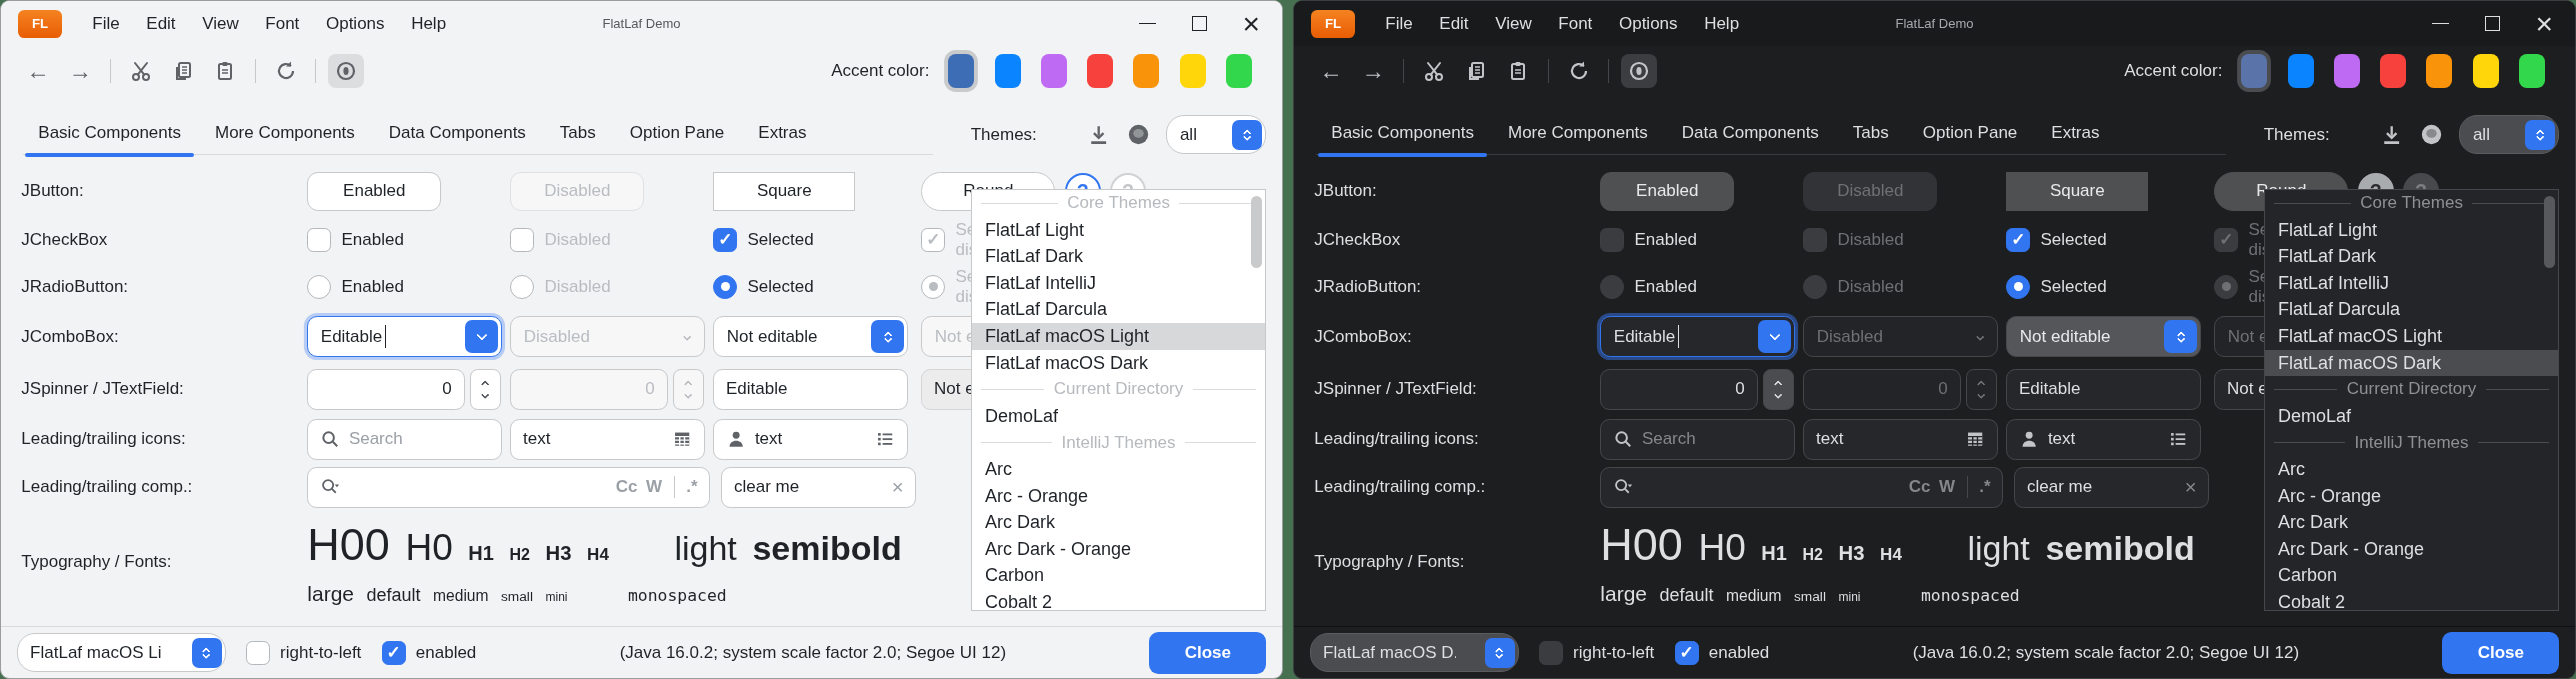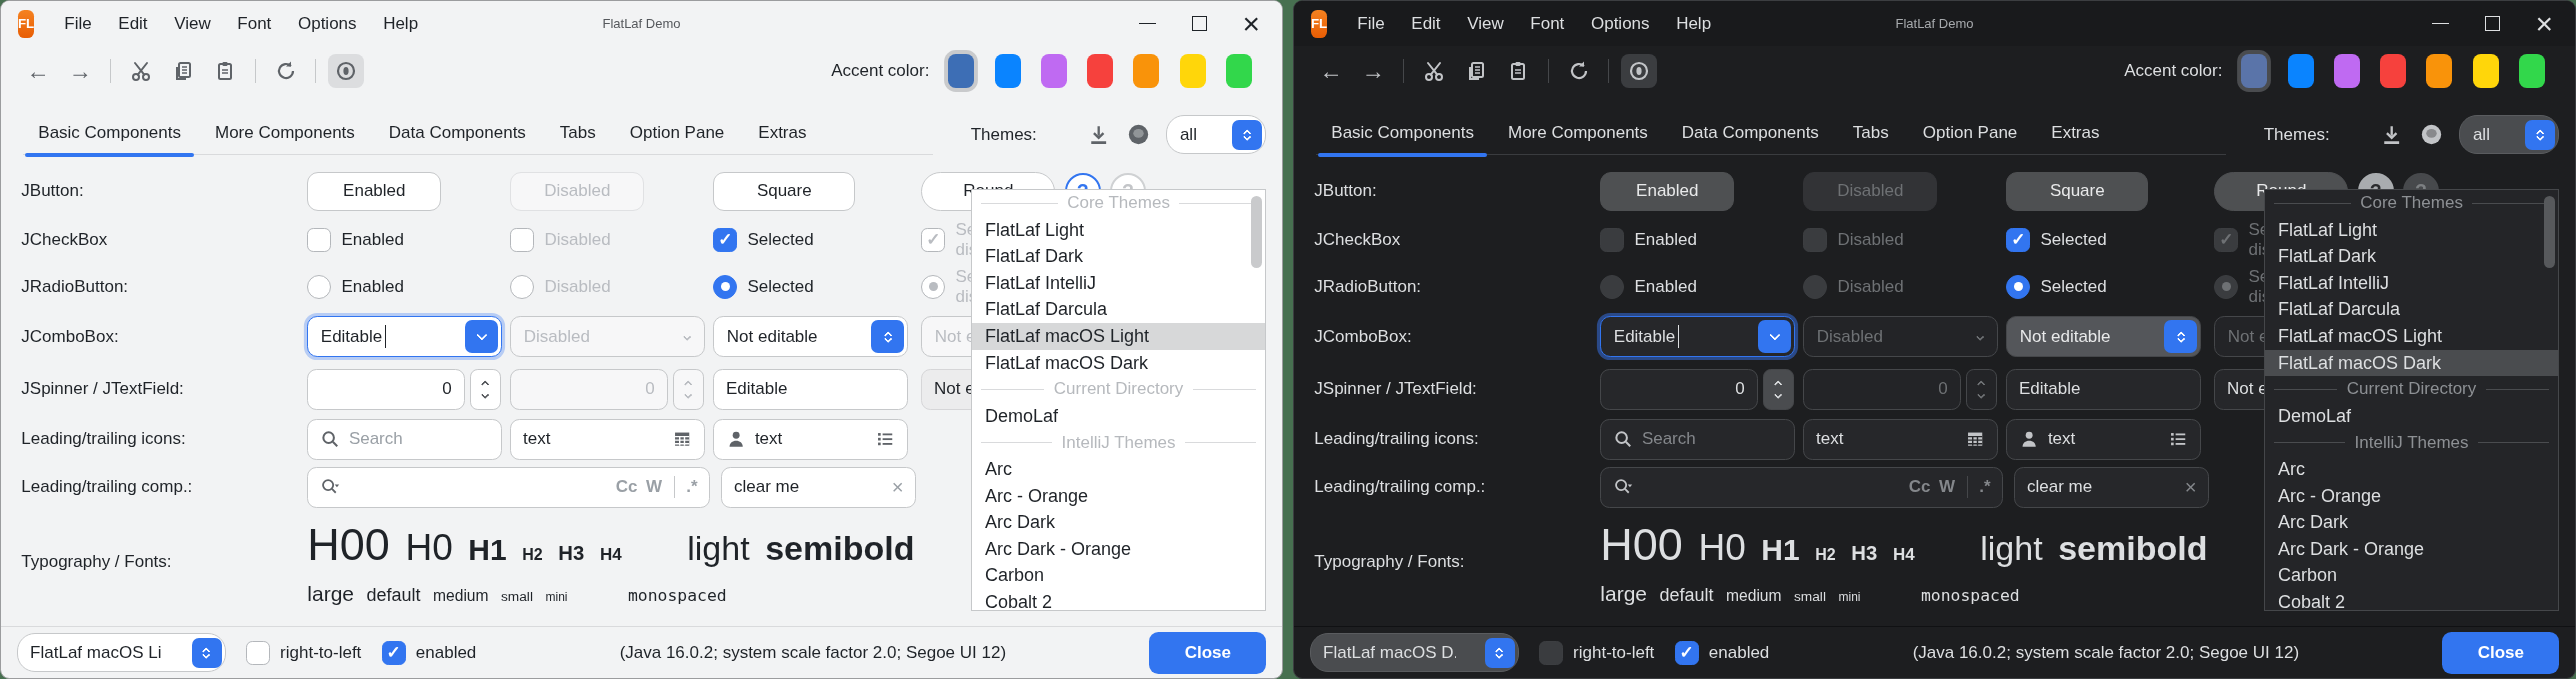--- a/index.html
+++ b/index.html
@@ -47,21 +47,21 @@
     --help-dis-bg:#47494c;--help-dis-border:#47494c;--help-dis-fg:#7c7f82;
     --swatch-ring:#4a4c4f;
     border:0.8px solid var(--win-border);
   }
   .win.light{left:0;width:1283px;}
   .win.dark{left:1293px;width:1283px;}
 
   
   .titlebar{height:45px;flex:none;display:flex;align-items:center;padding:0 4.7px 0 17px;
             background:var(--titlebar-bg);position:relative;}
-  .logo{width:16px;height:28px;border-radius:6.3px;background:linear-gradient(180deg,#f58220,#e85d04);
+  .logo{width:44px;height:28px;border-radius:6.3px;background:linear-gradient(180deg,#f58220,#e85d04);
         color:#fff;font-weight:700;font-size:13.3px;display:flex;align-items:center;justify-content:center;flex:none;}
   .menus{display:flex;margin-left:17px;}
   .menu{padding:0 13.3px;font-size:17px;line-height:45px;cursor:default;}
   .tl-title{position:absolute;left:0;right:0;text-align:center;font-size:13px;color:var(--title-fg);pointer-events:none;}
   .tl-ctrls{margin-left:auto;display:flex;position:relative;}
   .wbtn{width:52px;height:41px;display:flex;align-items:center;justify-content:center;color:var(--fg);}
   .ico-min{width:17px;height:1.6px;background:currentColor;display:block;}
   .ico-max{width:15px;height:15px;border:1.6px solid currentColor;display:block;}
   .ico-x::after{content:"×";font-size:30px;line-height:1;font-weight:300;}
 
@@ -94,21 +94,21 @@
   .r-btn{height:50px;}
   .r-chk{height:47px;}
   .r-combo{height:53px;}
   .r-spin{height:52px;}
   .r-field{height:48px;}
 
   
   .btn{height:39px;min-width:134px;padding:0 22px;border-radius:11px;border:0.8px solid var(--btn-border);
        background:var(--btn-bg);color:var(--btn-fg);font-size:17px;font-family:inherit;}
   .btn.disabled{background:var(--btn-dis-bg);border-color:var(--btn-dis-border);color:var(--disabled);}
-  .btn.square{border-radius:11px;min-width:142px;}
+  .btn.square{border-radius:0;min-width:142px;}
   .btn.round{border-radius:20.3px;}
   .roundcell{display:flex;align-items:center;gap:9.4px;}
   .help{width:36px;height:36px;border-radius:50%;background:var(--help-bg);border:2px solid var(--help-border);
         color:var(--help-fg);font-size:19.5px;font-weight:700;display:flex;align-items:center;justify-content:center;}
   .help.disabled{background:var(--help-dis-bg);border-color:var(--help-dis-border);color:var(--help-dis-fg);}
 
   
   .chk{display:flex;align-items:center;gap:10.2px;font-size:17px;}
   .chk .box{width:24px;height:24px;border-radius:6.3px;border:1.2px solid var(--chk-border);background:var(--chk-bg);
             display:flex;align-items:center;justify-content:center;flex:none;}
@@ -162,21 +162,21 @@
   .tf .fic{color:var(--icon);display:flex;flex:none;align-items:center;}
   .tf .sp{flex:1;}
   .tf.wide{width:403px;}
   .mc{color:var(--placeholder);font-weight:700;font-size:17px;}
   .mcdiv{width:0.8px;height:22px;background:var(--border);margin:0 3.1px;}
   .xclear{color:var(--placeholder);font-size:20.3px;}
 
   
   .typo{display:grid;grid-template-columns:286px 1fr;align-items:center;margin-top:7.8px;}
   .typo-line1{display:flex;align-items:baseline;gap:15.6px;}
-  .t-h00{font-size:45px;}.t-h0{font-size:37px;}.t-h1{font-size:30px;font-weight:700;text-align:right;}
+  .t-h00{font-size:45px;}.t-h0{font-size:37px;}.t-h1{font-size:20px;font-weight:700;text-align:right;}
   .t-h2{font-size:16px;font-weight:700;}.t-h3{font-size:20.3px;font-weight:700;}.t-h4{font-size:17px;font-weight:700;}
   .t-light{font-size:34px;font-weight:200;margin-left:50px;}
   .t-semi{font-size:34px;font-weight:700;}
   .typo-line2{display:flex;align-items:baseline;gap:12.5px;margin-top:11px;}
   .t-large{font-size:21px;}.t-default{font-size:18px;}.t-medium{font-size:15.6px;}
   .t-small{font-size:13.7px;}.t-mini{font-size:12px;}
   .t-mono{font-size:16.4px;font-family:"DejaVu Sans Mono",monospace;margin-left:48px;}
 
   
   .themes{width:316px;flex:none;padding:19px 15.6px 0 4.7px;display:flex;flex-direction:column;gap:24px;}

